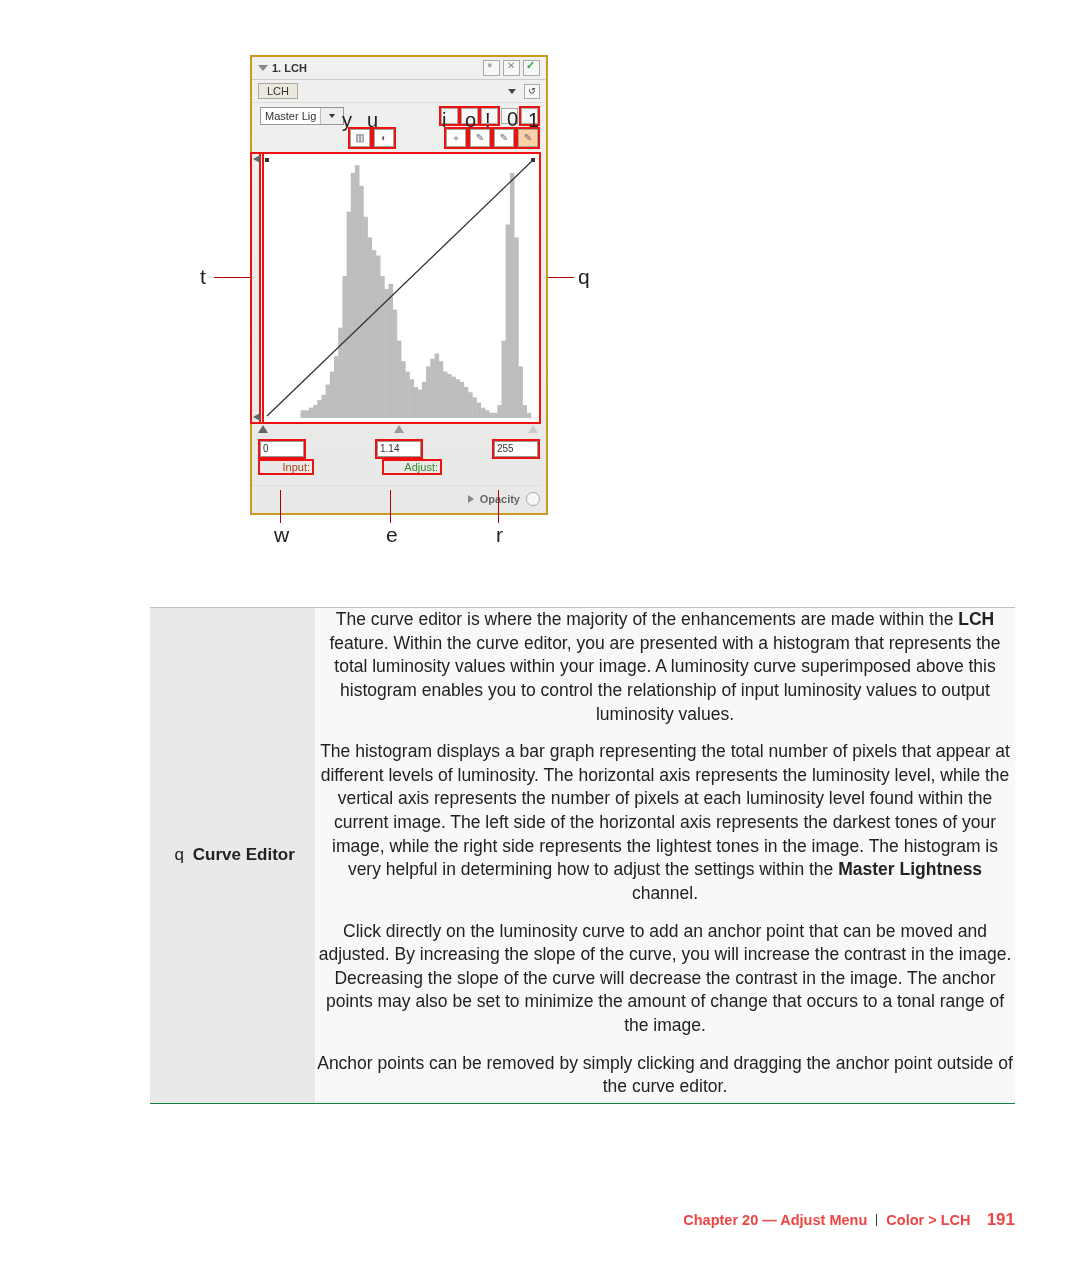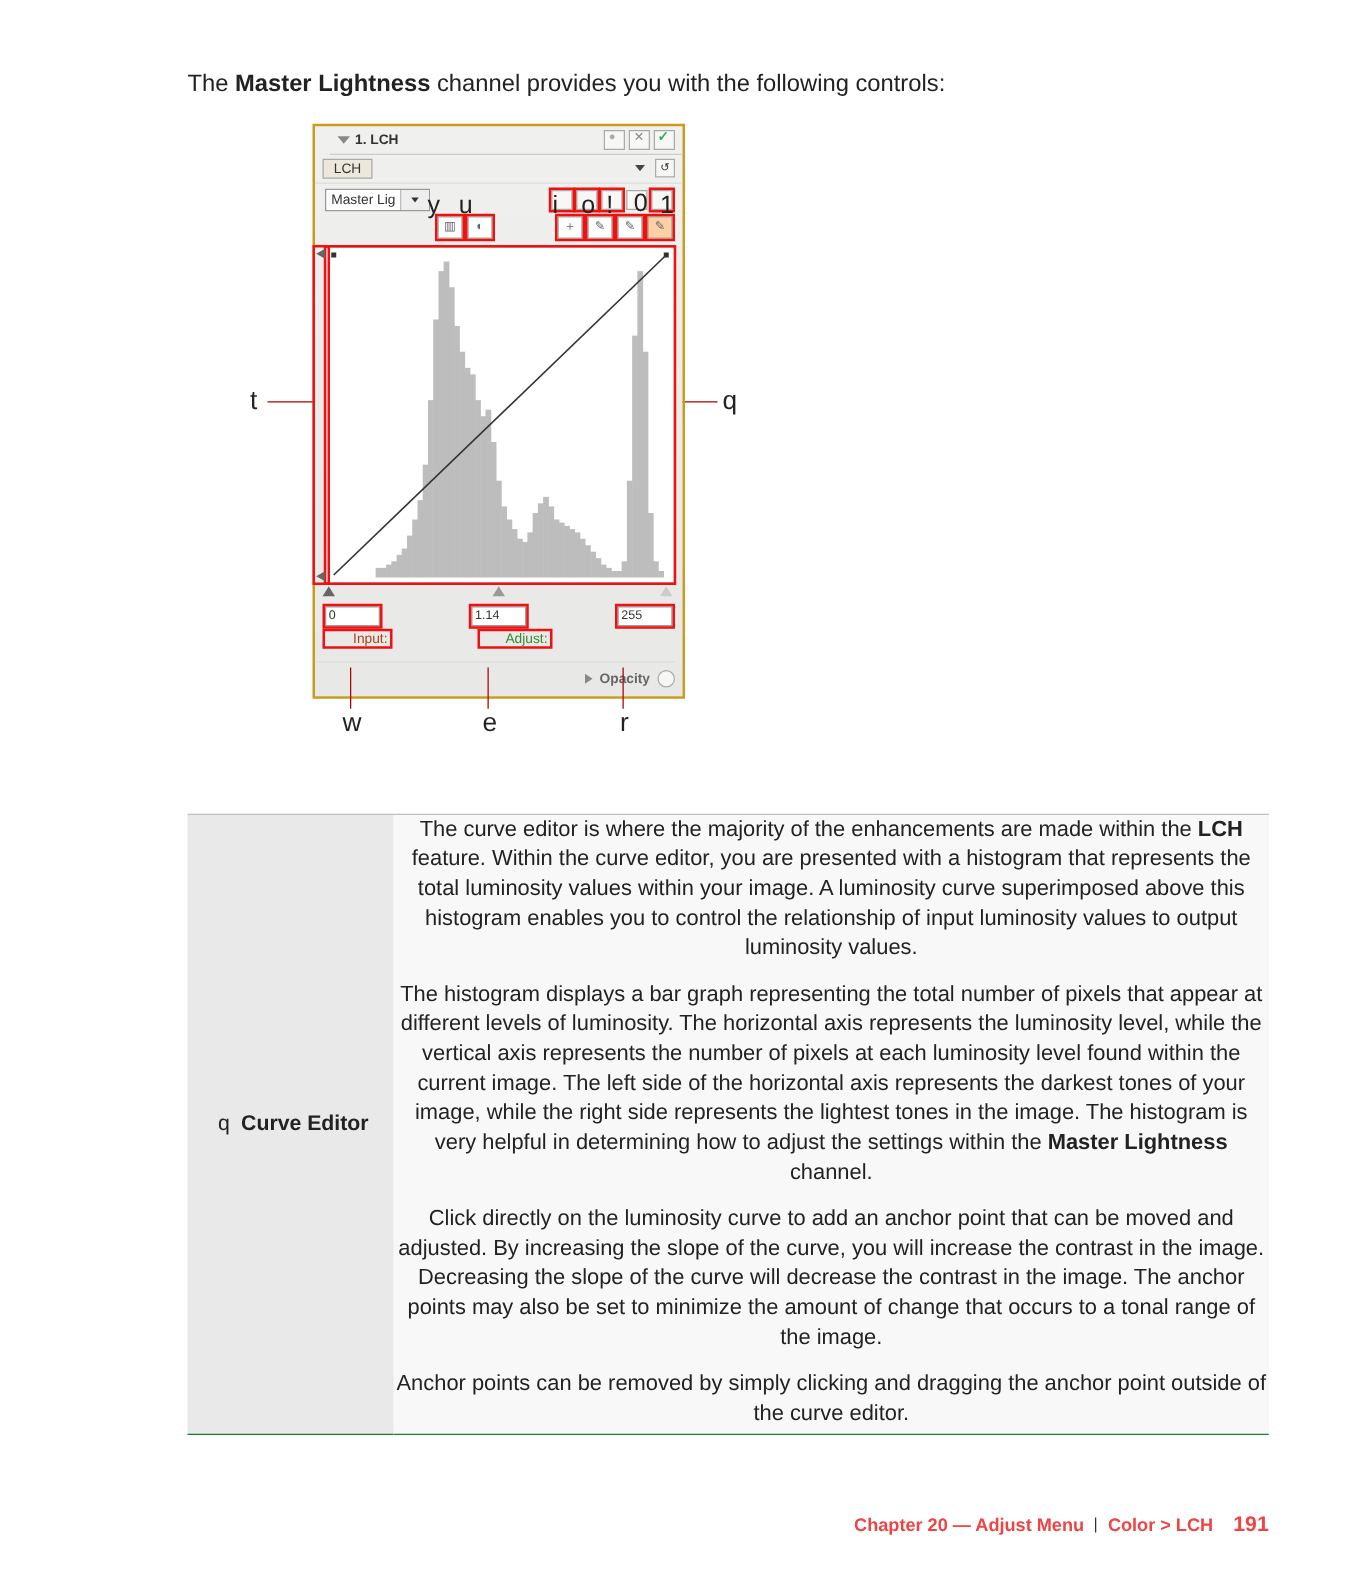--- a/index.html
+++ b/index.html
@@ -39,21 +39,20 @@
     box-sizing: border-box;
     background: linear-gradient(#F0F0EE, #E8E8E6);
     border: 2px solid #CB9A1F;
     font: 11px Tahoma, sans-serif;
     color: #333;
   }
   .titlebar {
     display: flex; align-items: center; justify-content: space-between;
     padding: 3px 6px;
     border-bottom: 1px solid #ccc;
-    margin-left: 12px;
   }
   .titlebar .l { display: flex; align-items: center; gap: 4px; }
   .tri-down {
     width: 0; height: 0;
     border-left: 5px solid transparent;
     border-right: 5px solid transparent;
     border-top: 6px solid #888;
   }
   .titlebar .ticons { display: flex; align-items: center; gap: 3px; }
   .iconbox {
@@ -207,23 +206,20 @@
     font-size: 14.5px;
     color: #ef4444;
   }
   .footer .sep { display: inline-block; border-left: 1px solid #333; margin: 0 5px; height: 12px; vertical-align: -1px; }
 </style>
 </head>
 <body>
 
 <div class="page">
 
-  <p class="intro">
-    <span>The </span><b>Master Lightness</b><span> channel provides you with the following controls:</span>
-  </p>
 
   <div class="figwrap">
 
     <span class="ann" style="left:0; top:210px;">t</span>
     <div class="hline" style="left:14px; top:222px; width:42px;"></div>
 
     <span class="ann" style="left:378px; top:210px;">q</span>
     <div class="hline" style="left:342px; top:222px; width:32px;"></div>
 
     <div class="panel">

